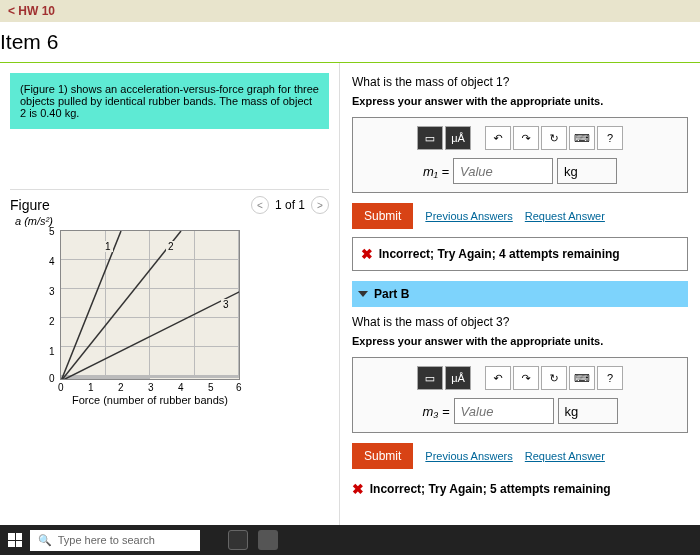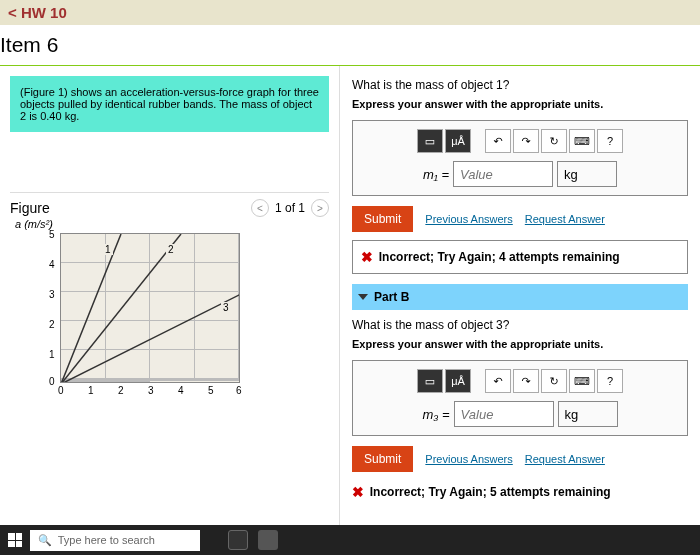--- a/index.html
+++ b/index.html
@@ -1,17 +1,17 @@
 <!DOCTYPE html>
 <html><head>
 <meta charset="utf-8">
 <style>
 * { box-sizing: border-box; margin: 0; padding: 0; }
 body { font-family: Arial, sans-serif; background: #f5f5f5; width: 700px; height: 555px; overflow: hidden; }
-.header-back { background: #e8e4cc; color: #a03030; padding: 4px 8px; font-size: 15px; font-weight: bold; }
+.header-back { background: #e8e4cc; color: #a03030; padding: 4px 8px; font-size: 12px; font-weight: bold; }
 .item-header { padding: 8px 0 8px 0; background: #fff; font-size: 21px; border-bottom: 1px solid #84cc16; }
 .content { display: flex; height: 515px; }
 .left-panel { width: 340px; padding: 10px; background: #fff; border-right: 1px solid #ddd; overflow: hidden; }
 .right-panel { flex: 1; padding: 12px; background: #fff; overflow: hidden; }
 .problem-text { background: #5eead4; padding: 10px; font-size: 11px; margin-bottom: 20px; }
 .figure-section { margin-top: 60px; }
 .figure-header { display: flex; justify-content: space-between; align-items: center; padding: 6px 0; border-top: 1px solid #ddd; }
 .figure-title { font-size: 14px; }
 .figure-nav { display: flex; align-items: center; gap: 6px; font-size: 12px; }
 .nav-btn { width: 18px; height: 18px; border: 1px solid #ccc; border-radius: 50%; background: #fff; display: flex; align-items: center; justify-content: center; font-size: 10px; color: #888; }
@@ -113,20 +113,21 @@
           <span class="axis-num" style="bottom:-14px;left:175px">6</span>
           <svg style="position:absolute;top:0;left:0;width:100%;height:100%;">
             <line x1="0" y1="150" x2="60" y2="0" stroke="#333" stroke-width="1.5"></line>
             <line x1="0" y1="150" x2="120" y2="0" stroke="#333" stroke-width="1.5"></line>
             <line x1="0" y1="150" x2="180" y2="60" stroke="#333" stroke-width="1.5"></line>
           </svg>
           <span style="position:absolute;top:10px;left:42px;font-size:10px;background:#f0ede4;padding:0 2px">1</span>
           <span style="position:absolute;top:10px;left:105px;font-size:10px;background:#f0ede4;padding:0 2px">2</span>
           <span style="position:absolute;top:68px;left:160px;font-size:10px;background:#f0ede4;padding:0 2px">3</span>
         </div>
+        <div class="x-label" style="width:180px;margin-top:14px">Force (number of rubber bands)</div>
       </div>
     </div>
   </div>
 
   <div class="right-panel">
     <div class="question-text">What is the mass of object 1?</div>
     <div class="instr">Express your answer with the appropriate units.</div>
 
     <div class="answer-box">
       <div class="toolbar">

